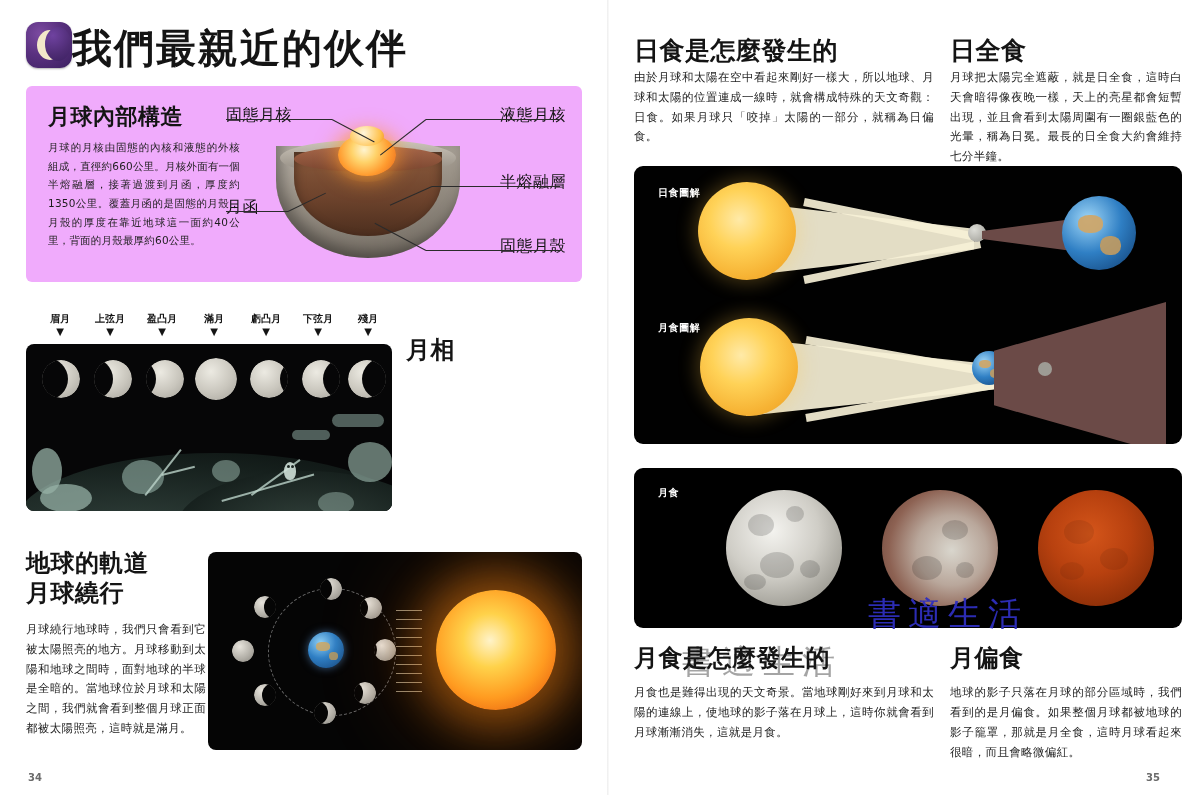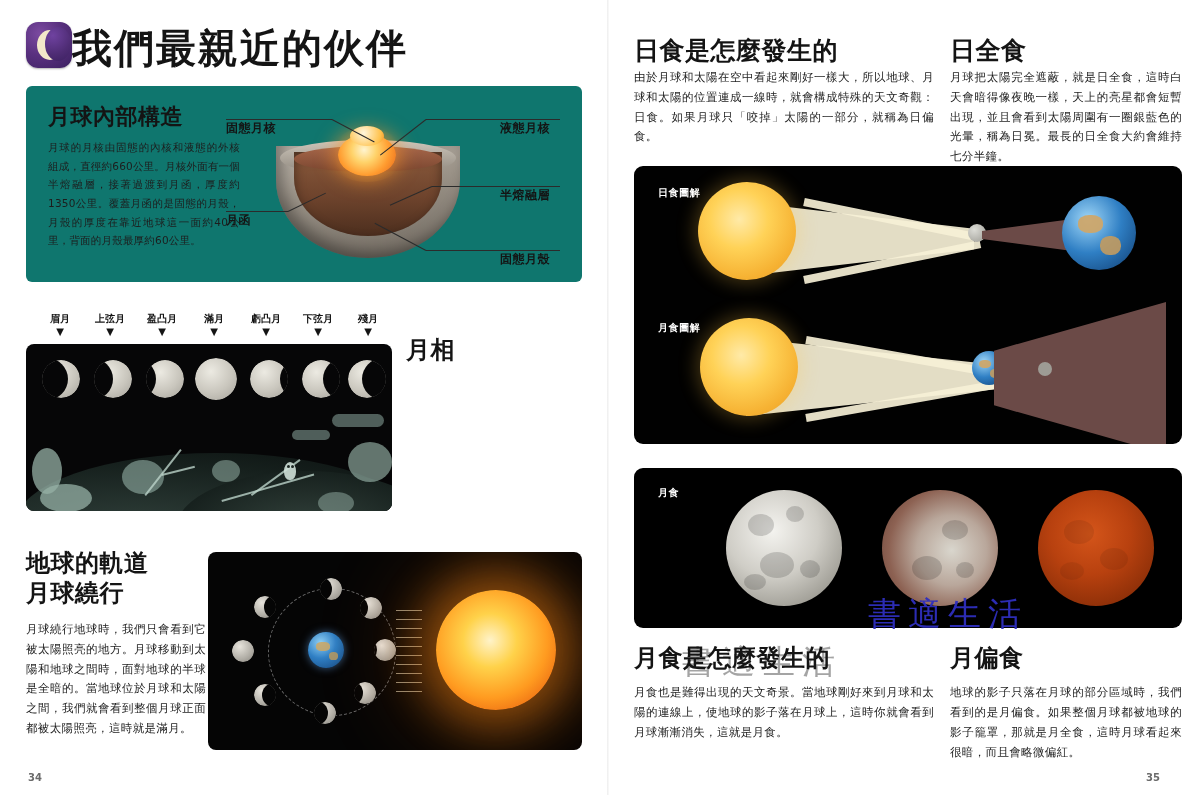--- a/index.html
+++ b/index.html
@@ -29,21 +29,21 @@
   .moon-badge::after{content:"";position:absolute;left:19px;top:5px;width:26px;height:34px;
     border-radius:50%;background:radial-gradient(circle at 30% 25%,#6f42a0 0%,#4e2c74 60%,#3b2060 100%);}
   .title{font-size:40px;font-weight:900;letter-spacing:2px;line-height:1;}
 
   
   .h2{font-size:24px;font-weight:900;line-height:1.22;letter-spacing:.5px;}
   .body-text{font-size:11.5px;line-height:1.72;letter-spacing:.35px;text-align:justify;color:#1d1d1d;}
 
   
   .yellow-card{position:absolute;left:26px;top:86px;width:556px;height:196px;
-    background:#0f766e;border-radius:6px;}
+    background:#f0abfc;border-radius:6px;}
   .yc-title{position:absolute;left:22px;top:16px;font-size:22px;font-weight:900;letter-spacing:.5px;}
   .yc-text{position:absolute;left:22px;top:52px;width:192px;font-size:10.5px;line-height:1.78;
     letter-spacing:.2px;text-align:justify;}
   .moon-cut{position:absolute;left:242px;top:26px;width:200px;height:152px;}
   .mc-sphere{position:absolute;left:8px;top:34px;width:184px;height:112px;border-radius:0 0 92px 92px/0 0 78px 78px;
     background:linear-gradient(170deg,#b9b2a8 0%,#9a9287 40%,#6f685f 100%);
     box-shadow:inset 6px -6px 14px rgba(0,0,0,.35);}
   .mc-bowl{position:absolute;left:26px;top:40px;width:148px;height:84px;border-radius:0 0 74px 74px/0 0 58px 58px;
     background:linear-gradient(180deg,#8a5a3c 0%,#6d432c 55%,#4c2e1e 100%);
     box-shadow:inset 0 6px 12px rgba(0,0,0,.45);}
@@ -52,21 +52,21 @@
   .mc-rim2{position:absolute;left:26px;top:34px;width:148px;height:26px;border-radius:50%;
     background:linear-gradient(180deg,#a6674a,#7a4630);}
   .mc-core{position:absolute;left:70px;top:22px;width:58px;height:42px;border-radius:50%;
     background:radial-gradient(circle at 45% 38%,#fff4cf 0%,#ffd36b 30%,#ff9b2f 62%,#e2621a 100%);
     box-shadow:0 0 18px 6px rgba(255,150,40,.55);}
   .mc-core-top{position:absolute;left:82px;top:14px;width:34px;height:20px;border-radius:50%;
     background:radial-gradient(circle at 40% 35%,#fff7dd,#ffc24d 70%,#f08a22 100%);}
   .mc-flare{position:absolute;left:60px;top:16px;width:78px;height:54px;border-radius:50%;
     background:radial-gradient(circle,rgba(255,180,60,.45) 0%,rgba(255,150,30,0) 70%);}
 
-  .label{position:absolute;font-size:12px;font-weight:700;letter-spacing:.5px;white-space:nowrap;margin-top:15px;}
+  .label{position:absolute;font-size:16px;font-weight:400;letter-spacing:.5px;white-space:nowrap;}
   .lead{position:absolute;height:1px;background:#2b2b2b;}
   .lead-d{position:absolute;height:1px;background:#2b2b2b;transform-origin:left center;}
 
   
   .phase-labels{position:absolute;left:26px;top:312px;width:370px;height:28px;}
   .phase-label{position:absolute;text-align:center;font-size:10px;font-weight:800;}
   .phase-label span.arrow{display:block;font-size:10px;line-height:9px;margin-top:1px;}
 
   
   .night{position:absolute;left:26px;top:344px;width:366px;height:167px;border-radius:8px;

